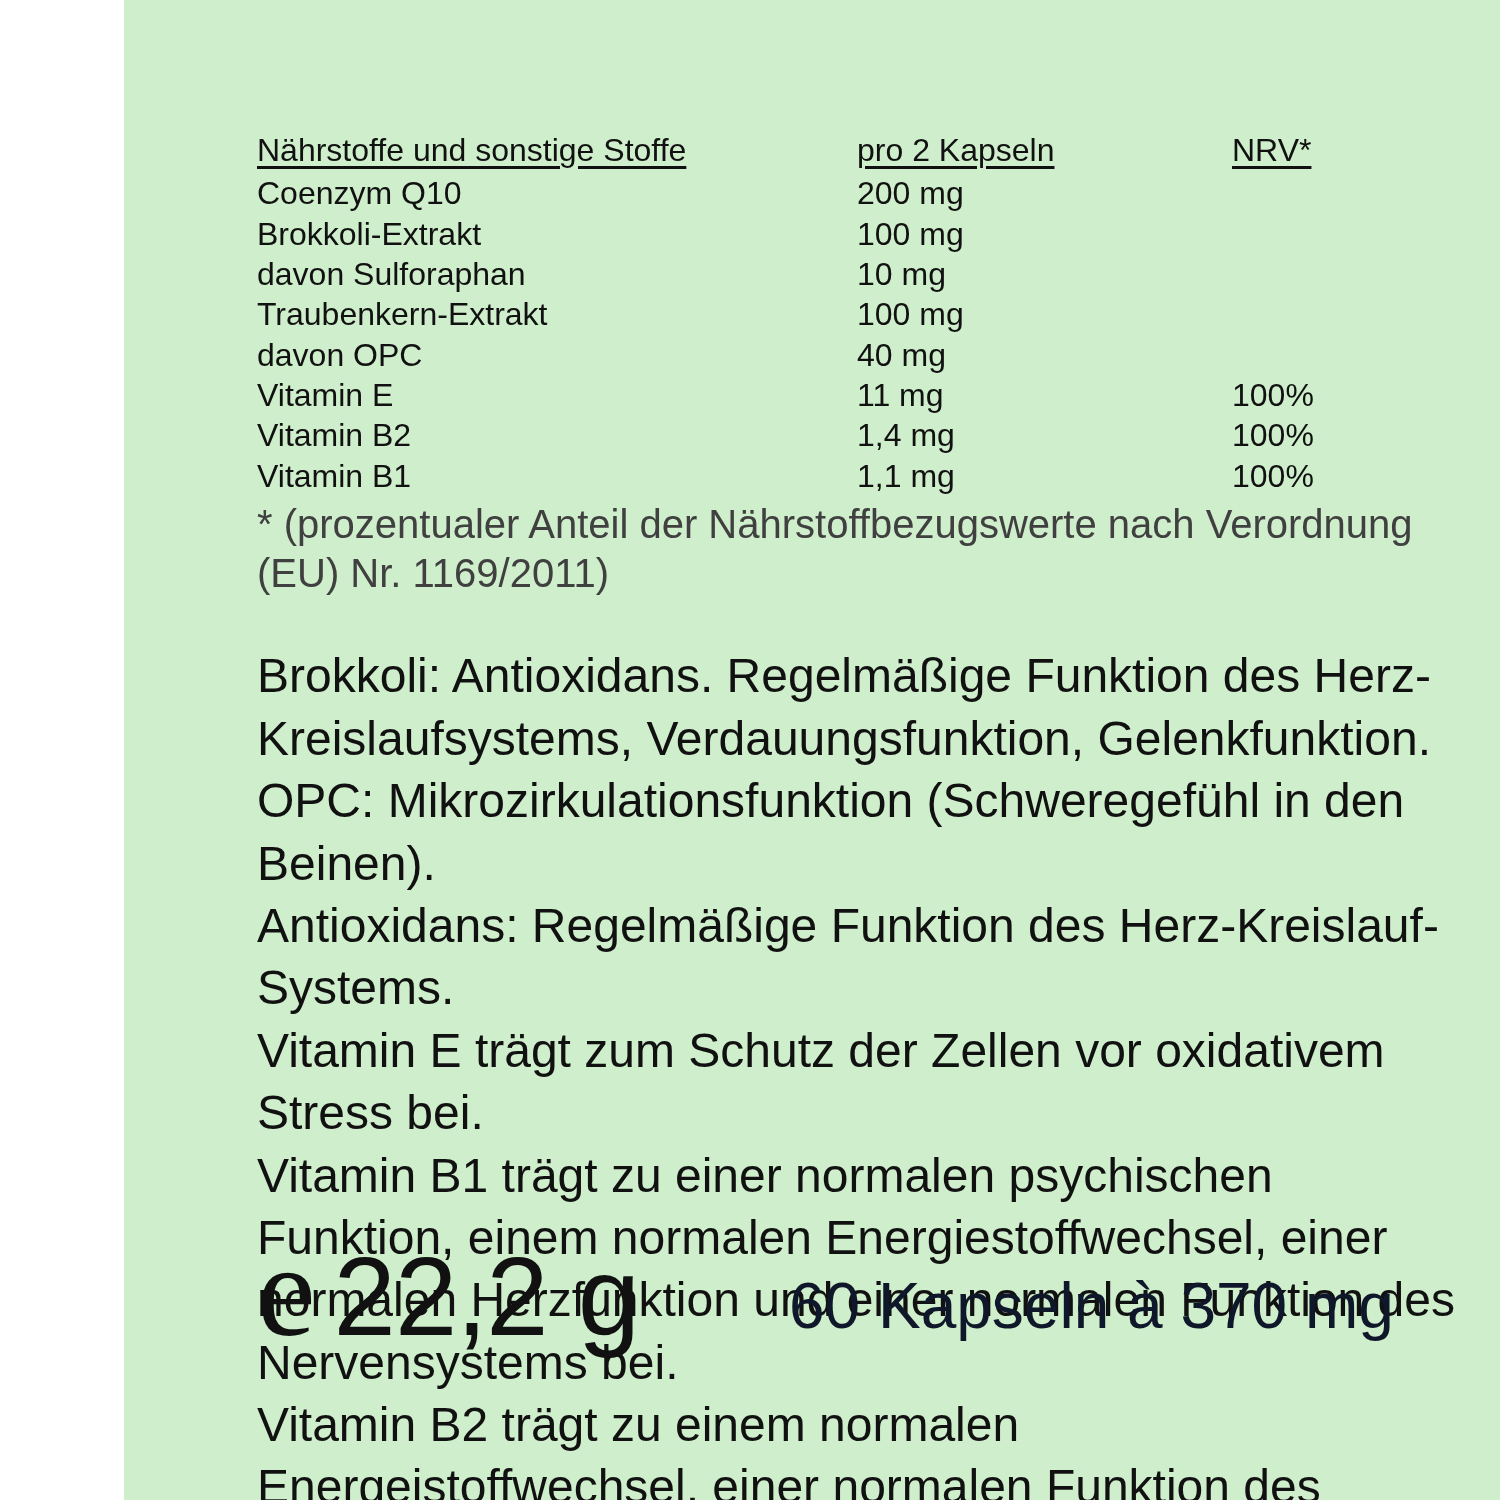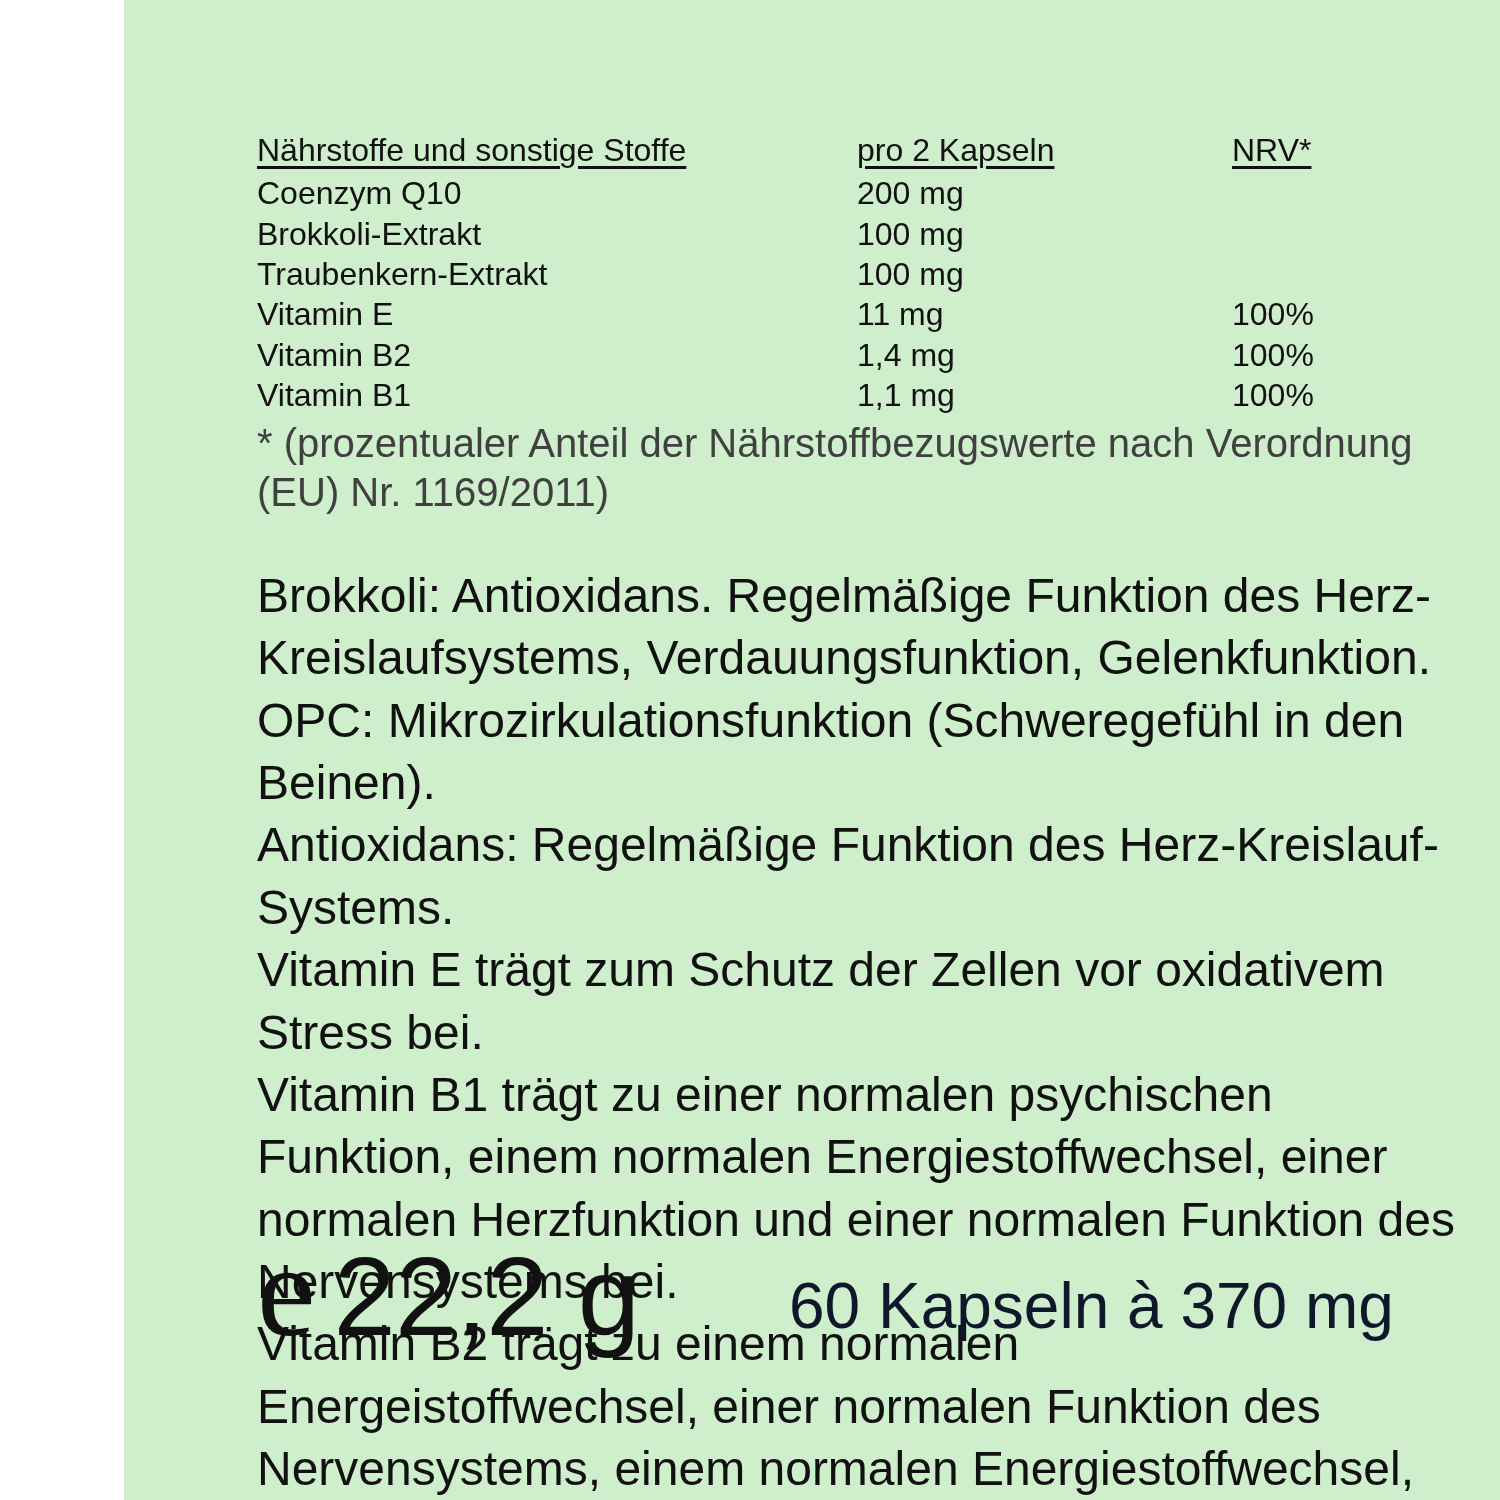--- a/index.html
+++ b/index.html
@@ -129,22 +129,32 @@
           <td>Coenzym Q10</td>
           <td>200 mg</td>
           <td class="td-nrv"></td>
         </tr>
         <tr>
           <td>Brokkoli-Extrakt</td>
           <td>100 mg</td>
           <td class="td-nrv"></td>
         </tr>
         <tr>
+          <td>davon Sulforaphan</td>
+          <td>10 mg</td>
+          <td class="td-nrv"></td>
+        </tr>
+        <tr>
           <td>Traubenkern-Extrakt</td>
           <td>100 mg</td>
+          <td class="td-nrv"></td>
+        </tr>
+        <tr>
+          <td>davon OPC</td>
+          <td>40 mg</td>
           <td class="td-nrv"></td>
         </tr>
         <tr>
           <td>Vitamin E</td>
           <td>11 mg</td>
           <td class="td-nrv">100%</td>
         </tr>
         <tr>
           <td>Vitamin B2</td>
           <td>1,4 mg</td>

